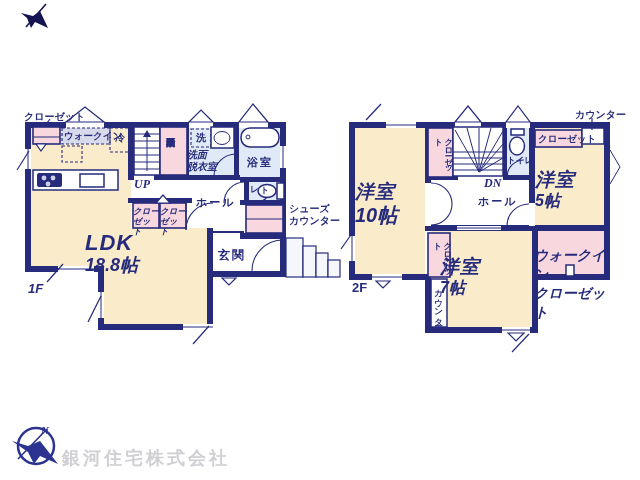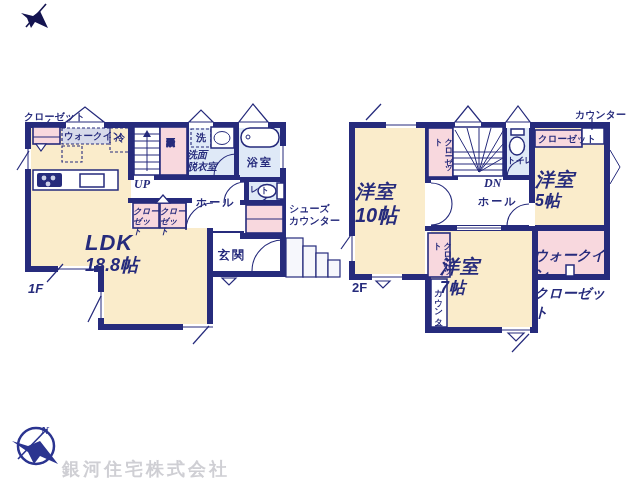--- a/index.html
+++ b/index.html
@@ -23,21 +23,21 @@
   .tri{fill:#fff;stroke:var(--wall);stroke-width:1.2;}
   .arc{fill:none;stroke:var(--wall);stroke-width:1.1;}
   .gap{fill:#fff;}
   .step{fill:#f6f7fc;stroke:var(--wall);stroke-width:1.2;}
   .lbl{position:absolute;color:var(--wall);font-weight:bold;line-height:1.2;
        white-space:pre-line;z-index:3;}
   .c{text-align:left;font-style:italic;}
   .vt{writing-mode:vertical-rl;text-orientation:upright;letter-spacing:0;}
   .updn{font-family:"Liberation Serif","DejaVu Serif",serif;font-style:italic;}
   #company-name{position:absolute;left:62px;top:446px;font-size:18px;letter-spacing:3px;
-       color:var(--company);font-weight:bold;z-index:3;margin-top:11px;}
+       color:var(--company);font-weight:bold;z-index:3;}
 </style>
 </head>
 <body>
 
 <svg id="plan-svg" width="640" height="480" viewBox="0 0 640 480">
 
   <g>
     <line x1="26" y1="27" x2="46" y2="4" stroke="#141450" stroke-width="1.6"></line>
     <polygon points="21,13 33,16 40,11 48,28 35,22 31,28 27,18" fill="#141450"></polygon>
   </g>

